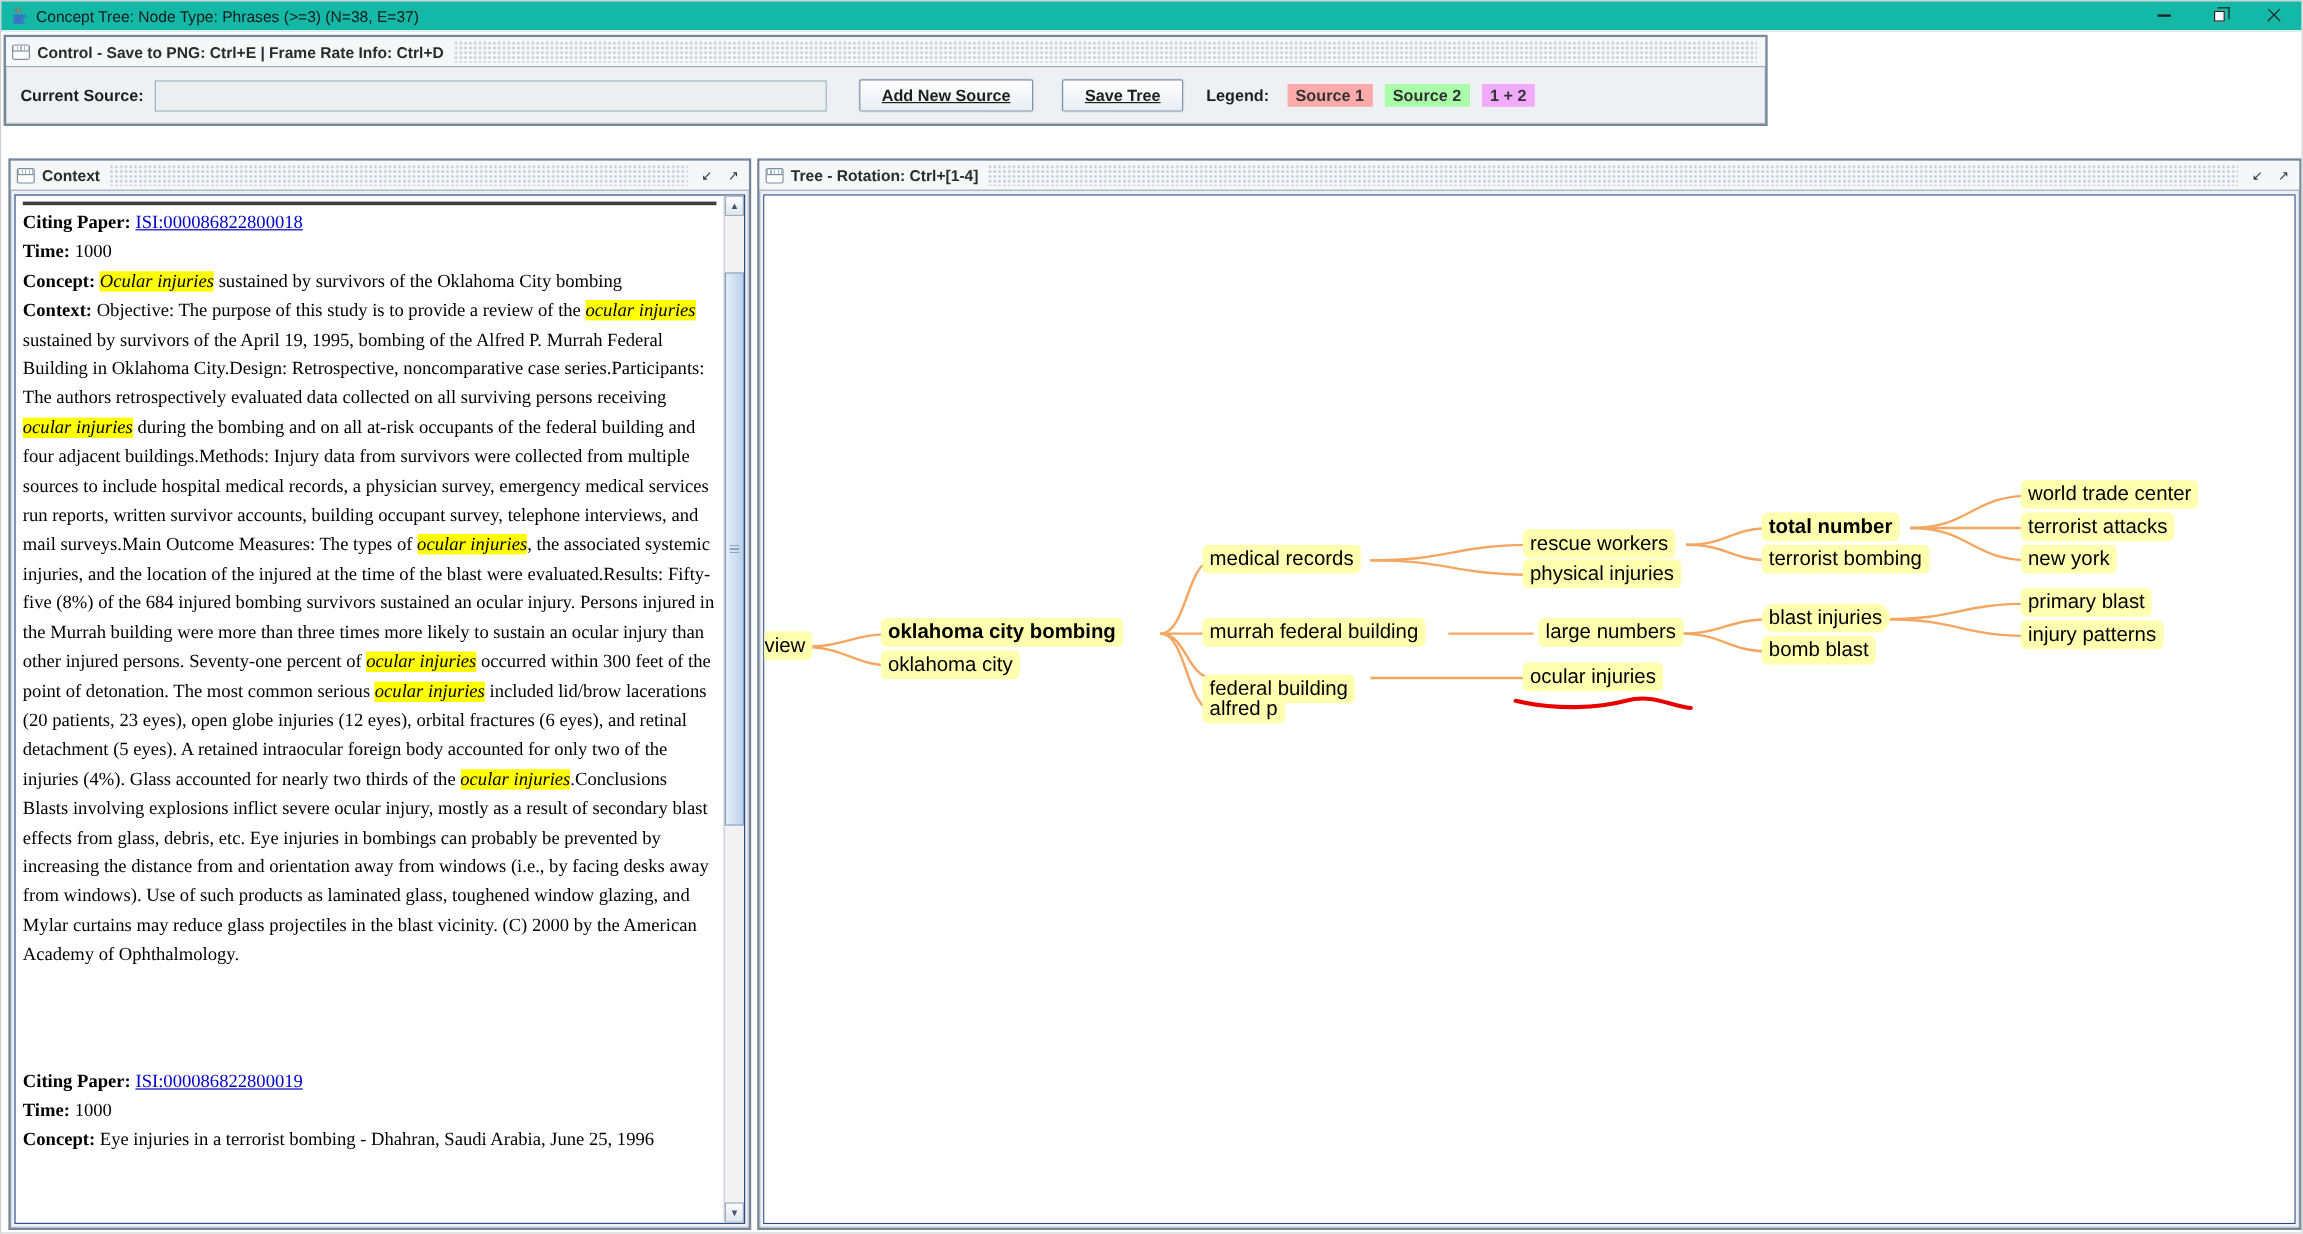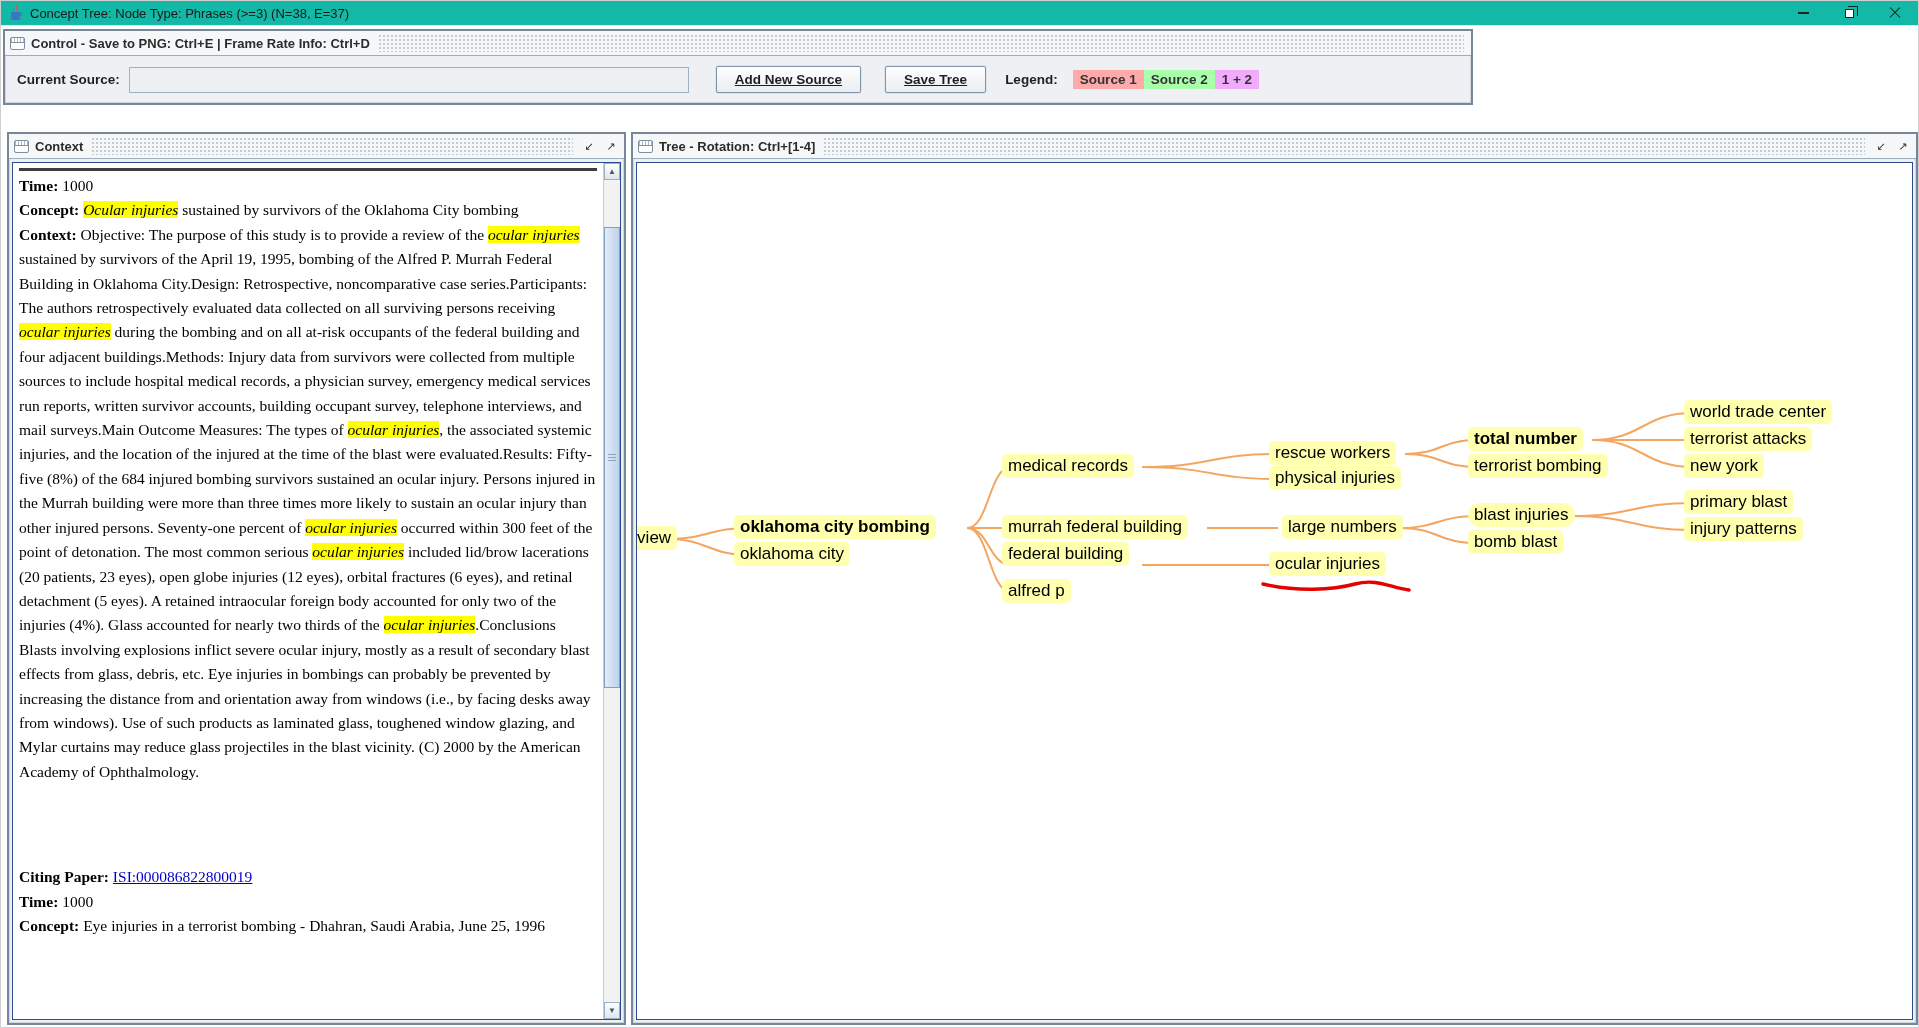--- a/index.html
+++ b/index.html
@@ -43,21 +43,21 @@
   .control-row { position:absolute; left:3px; right:3px; top:28px; bottom:3px;
     display:flex; align-items:center; padding:0 9px; gap:9px; background:#eef0f3; }
   .ctl-label { font-size:13.5px; font-weight:bold; color:#1f1f1f; white-space:nowrap; }
   .ctl-input { width:560px; height:26px; background:#edf0f0; border:1px solid #9db2c6;
     font-size:13px; padding:0 6px; color:#222; outline:none; }
   .btn { font-size:13.5px; font-weight:bold; color:#1f1f1f; padding:5px 18px;
     background:linear-gradient(#fefefe,#e9edf2); border:1px solid #8094a8;
     box-shadow:0 0 0 1px #dfe5ec; border-radius:2px; white-space:nowrap; cursor:default;text-decoration:underline; }
   #btn-add { margin-left:18px; }
   #btn-save { margin-left:15px; }
-  .legend-wrap { display:flex; align-items:center; margin-left:6px;text-align:center; }
+  .legend-wrap { display:flex; align-items:center; gap:10px; margin-left:6px;text-align:center; }
   .chip { font-size:13.5px; font-weight:bold; color:#333; padding:2px 7px; white-space:nowrap; }
 
   
   #context-frame { left:6px; top:131px; width:619px; height:893px; }
   .ctx-body { position:absolute; inset:0; }
   .ctx-text { position:absolute; left:0; top:0; right:17px; bottom:0; padding:3px 6px 0 6px;
     font-family:"Liberation Serif", serif; font-size:15.5px; line-height:24.4px; color:#000; }
   .hr-line { height:3px; border-top:2px solid #3e3e3e; border-bottom:1px solid #3e3e3e; margin:2px 0 3px 0; }
   .entry + .entry { margin-top:81px; }
   .entry b { font-weight:bold; }
@@ -138,20 +138,21 @@
     <span class="ifr-text">Context</span>
     <span class="ifr-texture"></span>
     <span class="ifr-btn">↙</span>
     <span class="ifr-btn">↗</span>
   </div>
   <div class="ifr-content">
     <div class="ctx-body">
       <div class="ctx-text">
         <div class="hr-line"></div>
       <div class="entry">
+            <div><b>Citing Paper: </b><a class="link" href="#">ISI:000086822800018</a></div>
             <div><b>Time: </b>1000</div>
             <div><b>Concept: </b><span class="hl">Ocular injuries</span><span> sustained by survivors of the Oklahoma City bombing</span></div>
             <div><b>Context: </b><span>Objective: The purpose of this study is to provide a review of the </span><span class="hl">ocular injuries</span><span> sustained by survivors of the April 19, 1995, bombing of the Alfred P. Murrah Federal Building in Oklahoma City.Design: Retrospective, noncomparative case series.Participants: The authors retrospectively evaluated data collected on all surviving persons receiving </span><span class="hl">ocular injuries</span><span> during the bombing and on all at-risk occupants of the federal building and four adjacent buildings.Methods: Injury data from survivors were collected from multiple sources to include hospital medical records, a physician survey, emergency medical services run reports, written survivor accounts, building occupant survey, telephone interviews, and mail surveys.Main Outcome Measures: The types of </span><span class="hl">ocular injuries</span><span>, the associated systemic injuries, and the location of the injured at the time of the blast were evaluated.Results: Fifty-five (8%) of the 684 injured bombing survivors sustained an ocular injury. Persons injured in the Murrah building were more than three times more likely to sustain an ocular injury than other injured persons. Seventy-one percent of </span><span class="hl">ocular injuries</span><span> occurred within 300 feet of the point of detonation. The most common serious </span><span class="hl">ocular injuries</span><span> included lid/brow lacerations (20 patients, 23 eyes), open globe injuries (12 eyes), orbital fractures (6 eyes), and retinal detachment (5 eyes). A retained intraocular foreign body accounted for only two of the injuries (4%). Glass accounted for nearly two thirds of the </span><span class="hl">ocular injuries</span><span>.Conclusions Blasts involving explosions inflict severe ocular injury, mostly as a result of secondary blast effects from glass, debris, etc. Eye injuries in bombings can probably be prevented by increasing the distance from and orientation away from windows (i.e., by facing desks away from windows). Use of such products as laminated glass, toughened window glazing, and Mylar curtains may reduce glass projectiles in the blast vicinity. (C) 2000 by the American Academy of Ophthalmology.</span></div>
           </div>
           <div class="entry">
             <div><b>Citing Paper: </b><a class="link" href="#">ISI:000086822800019</a></div>
             <div><b>Time: </b>1000</div>
             <div><b>Concept: </b><span>Eye injuries in a terrorist bombing - Dhahran, Saudi Arabia, June 25, 1996</span></div>
           </div>
         </div>
@@ -195,21 +196,21 @@
           <path d="M955,277 C1005.5,277 1005.5,277 1056,277" class="edge" stroke="#f4a660"></path>
           <path d="M955,277 C1005.5,277 1005.5,304 1056,304" class="edge" stroke="#f4a660"></path>
           <path d="M626,421 C660,429 696,427 718,421 S754,425 772,427" class="redline"></path>
         </svg>
       <div>
           <div class="tnode" style="left: -21px; top: 363px; background: rgb(255, 255, 176);">review</div>
           <div class="tnode bold" style="left: 97px; top: 352px; background: rgb(255, 255, 176);">oklahoma city bombing</div>
           <div class="tnode" style="left: 97px; top: 379px; background: rgb(255, 255, 176);">oklahoma city</div>
           <div class="tnode" style="left: 365px; top: 291px; background: rgb(255, 255, 176);">medical records</div>
           <div class="tnode" style="left: 365px; top: 352px; background: rgb(255, 255, 176);">murrah federal building</div>
-          <div class="tnode" style="left: 365px; top: 379px; background: rgb(255, 255, 176);">federal building</div>
+          <div class="tnode" style="left: 365px; top: 399px; background: rgb(255, 255, 176);">federal building</div>
           <div class="tnode" style="left: 365px; top: 416px; background: rgb(255, 255, 176);">alfred p</div>
           <div class="tnode" style="left: 632px; top: 278px; background: rgb(255, 255, 176);">rescue workers</div>
           <div class="tnode" style="left: 632px; top: 303px; background: rgb(255, 255, 176);">physical injuries</div>
           <div class="tnode" style="left: 632px; top: 352px; background: rgb(255, 255, 176); margin-left: 13px;">large numbers</div>
           <div class="tnode" style="left: 632px; top: 389px; background: rgb(255, 255, 176);">ocular injuries</div>
           <div class="tnode bold" style="left: 831px; top: 264px; background: rgb(255, 255, 176);">total number</div>
           <div class="tnode" style="left: 831px; top: 291px; background: rgb(255, 255, 176);">terrorist bombing</div>
           <div class="tnode" style="left: 831px; top: 340px; background: rgb(255, 255, 176); border-radius: 12px;">blast injuries</div>
           <div class="tnode" style="left: 831px; top: 367px; background: rgb(255, 255, 176);">bomb blast</div>
           <div class="tnode" style="left: 1047px; top: 237px; background: rgb(255, 255, 176);">world trade center</div>

